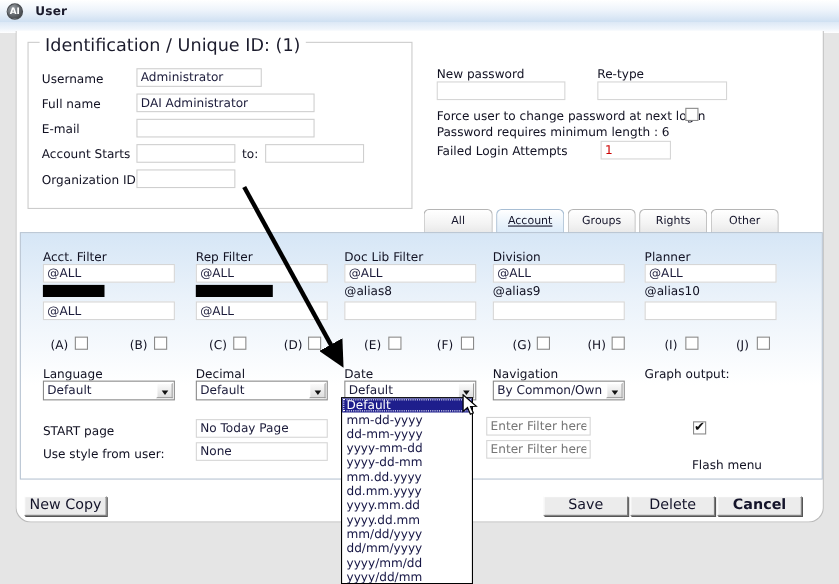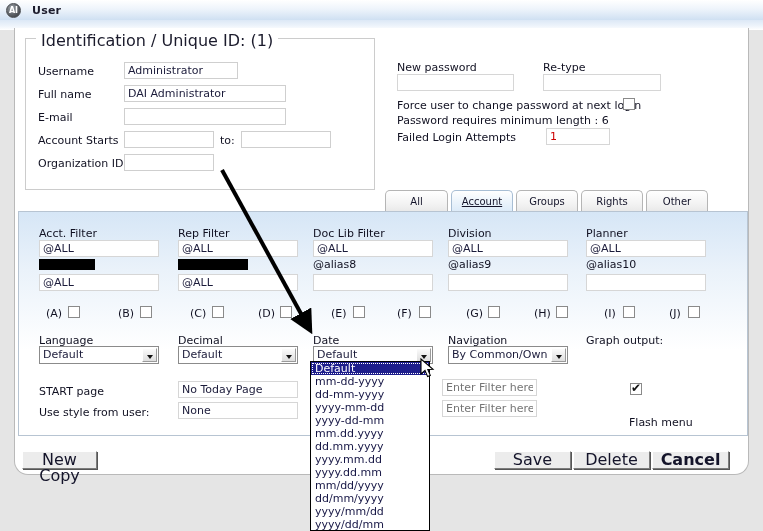--- a/index.html
+++ b/index.html
@@ -123,21 +123,21 @@
   .dopt.selected{
     background:#1e1e8c; color:#ffffff;
     outline:1px dotted #ffffff; outline-offset:-2px;
   }
 
   
   .btn{
     position:absolute; height:18px; background:#ececec;
     border:1px solid #7c7c7c; border-top-color:#ffffff; border-left-color:#ffffff;
     box-shadow: 1px 1px 0 #555;
-    font-size:16px; color:#14142a; text-align:center; line-height:16px;
+    font-size:13px; color:#14142a; text-align:center; line-height:16px;
     cursor:default; font-family:"DejaVu Sans","Liberation Sans",sans-serif;
   }
 
   
   .redact{ position:absolute; background:#000; }
 
   
   .annot{ position:absolute; left:0; top:0; width:763px; height:531px;
           pointer-events:none; z-index:30; }
 

